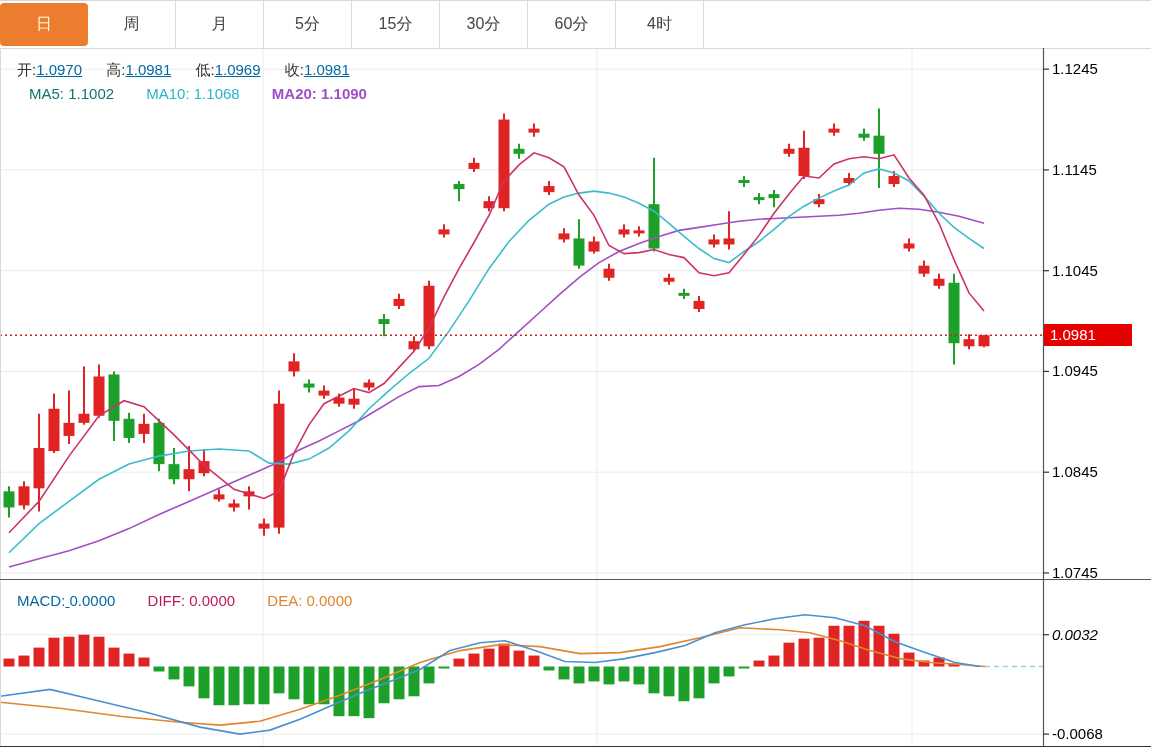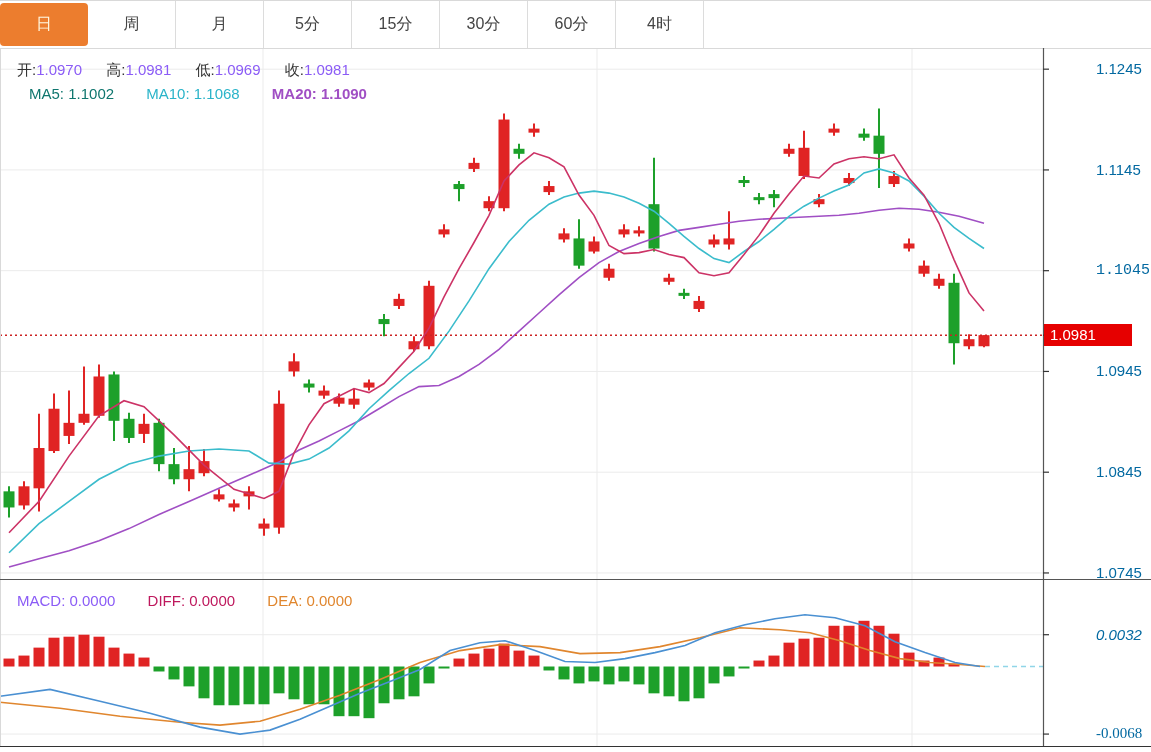--- a/index.html
+++ b/index.html
@@ -12,30 +12,30 @@
   .tab{width:88px;height:47px;display:flex;align-items:center;justify-content:center;
        font-size:16px;color:#444;border-right:1px solid #dcdcdc;cursor:pointer;background:#fff;}
   .tab.active{background:#ec7d2e;color:#fff7e0;border-radius:4px;height:43px;margin-top:2px;border-right:none;}
   
   .legend{position:absolute;font-size:15px;z-index:4;white-space:nowrap;}
   .legend-ohlc{left:17px;top:60px;}
   .legend-ma{left:17px;top:84px;}
   .legend-macd{left:17px;top:591px;}
   .legend span{display:inline-block;}
   .lbl{color:#333;}
-  .val-red{color:#8b5cf6;}
+  .val-red{color:#0369a1;text-decoration:underline;}
   .pair{margin-right:20px;}
   .pair-wide{margin-right:28px;}
   .c-ma5{color:#0f766e;margin-left:12px;}
   .c-ma10{color:#2ab4c9;}
   .c-ma20{color:#a04fc4;font-weight:bold;}
   .c-diff{color:#be185d;}
   .c-dea{color:#e0862e;}
   
-  .ytick{position:absolute;left:1096px;font-size:15px;color:#0369a1;z-index:4;}
+  .ytick{position:absolute;left:1052px;font-size:15px;color:#000000;z-index:4;}
   .price-badge{position:absolute;left:1044px;width:88px;height:22px;background:#e60000;color:#fff;
                font-size:15px;line-height:22px;padding-left:6px;z-index:4;}
 </style>
 </head>
 <body>
 
 <div class="app">
 
   <svg id="chart-svg" class="chart-svg" width="1151" height="752" viewBox="0 0 1151 752">
       <g>
@@ -306,20 +306,20 @@
     <span class="pair-wide val-red"><span>MACD:</span> <span>0.0000</span></span>
     <span class="pair-wide c-diff"><span>DIFF:</span> <span>0.0000</span></span>
     <span class="pair-wide c-dea"><span>DEA:</span> <span>0.0000</span></span>
   </div>
 
   <div class="price-badge" id="price-badge" style="top: 323.17px;">1.0981</div>
 
   <div id="ytick-container">
       <div class="ytick" style="top: 59.1739px;">1.1245</div>
       <div class="ytick" style="top: 159.93px;">1.1145</div>
-      <div class="ytick" style="top: 260.686px; font-family: Liberation Mono, monospace;">1.1045</div>
+      <div class="ytick" style="top: 260.686px;">1.1045</div>
       <div class="ytick" style="top: 361.442px; text-align: center;">1.0945</div>
       <div class="ytick" style="top: 462.198px;">1.0845</div>
       <div class="ytick" style="top: 562.955px;">1.0745</div>
       <div class="ytick" style="top: 624.709px; font-style: italic;">0.0032</div>
-      <div class="ytick" style="top: 724.076px; font-family: Liberation Serif, serif;">-0.0068</div>
+      <div class="ytick" style="top: 724.076px;">-0.0068</div>
     </div>
 </div>
 
 </body></html>

